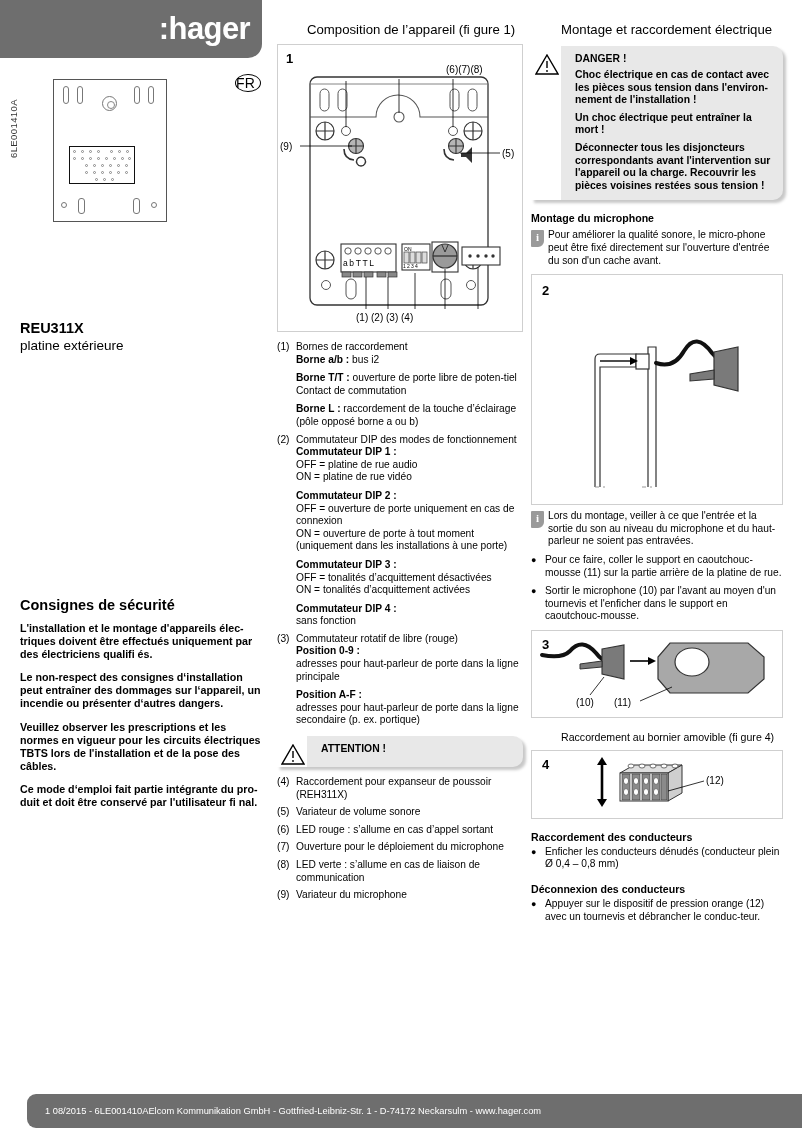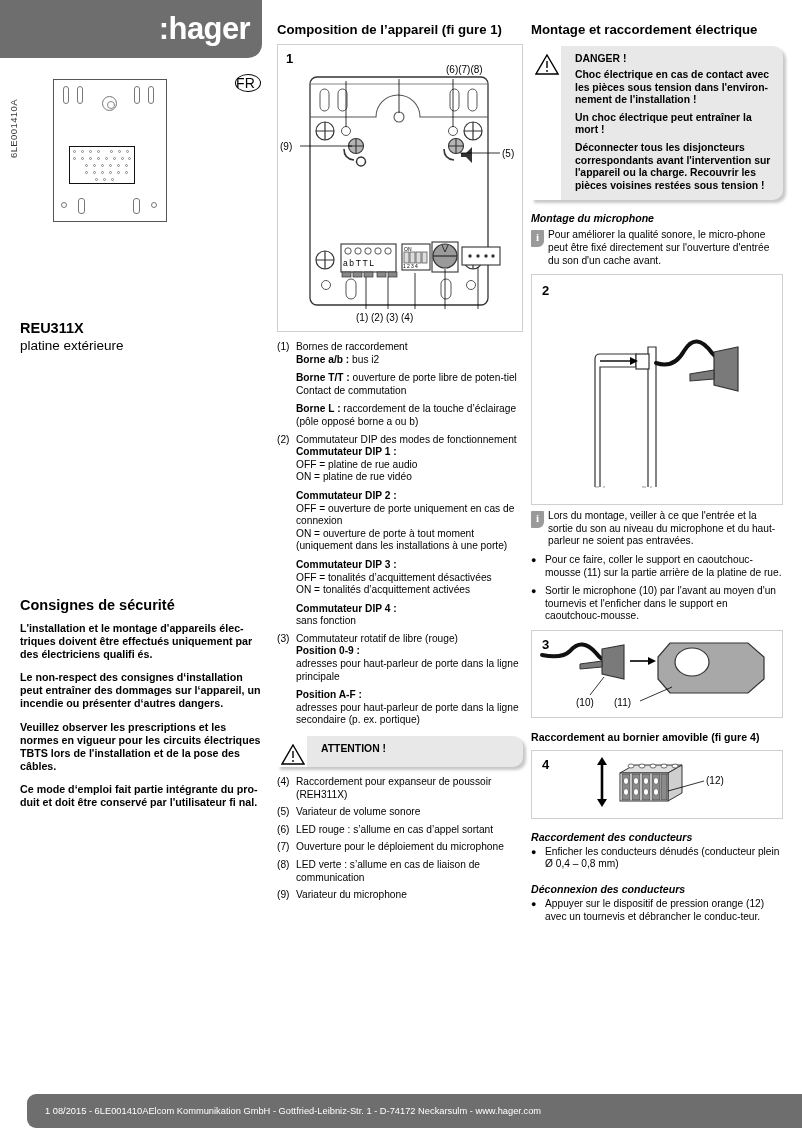--- a/index.html
+++ b/index.html
@@ -68,21 +68,21 @@
   
   .model-block { position:absolute; left:20px; top:320px; width:240px; }
   .model-name { font-size:14.5px; font-weight:bold; margin-bottom:1px; }
   .model-desc { font-size:13.5px; line-height:17px; }
 
   .safety { position:absolute; left:20px; top:597px; width:244px; }
   .safety h2 { font-size:14.5px; font-weight:bold; margin-bottom:9px; }
   .safety p { font-size:10.7px; font-weight:bold; line-height:13.1px; margin-bottom:10px; }
 
   
-  .col-h { font-size:13.2px; font-weight:bold; }
+  .col-h { font-size:13.2px; font-weight:normal;margin-left:30px; }
 
   
   .mid { position:absolute; left:277px; top:22px; width:246px; }
   .fig-box {
     position:relative; border:1px solid #cfcfcf; background:#fff;
     margin-top:7px;
   }
 
   
   .fig1 { width:244px; height:282px; }
@@ -121,21 +121,21 @@
   }
   .i-text { font-size:10.2px; line-height:12.6px; flex:1; }
 
   .bullets { margin-top:6px; }
   .bl { display:flex; font-size:10.2px; line-height:12.6px; margin-top:6px; }
   .bl .dot { flex:0 0 14px; font-size:9px; line-height:13px; }
   .bl .tx { flex:1; }
 
   
   .right { position:absolute; left:531px; top:22px; width:252px; }
-  .sub-h { font-size:10.6px; font-weight:bold; margin-top:12px; margin-bottom:3px;font-style:italic; }
+  .sub-h { font-size:10.6px; font-weight:bold; margin-top:12px; margin-bottom:3px; }
 
   .fig2 { width:250px; height:225px; }
   .fig3 { width:250px; height:82px; }
   .fig4 { width:250px; height:63px; }
 
   
   .footer {
     position:absolute; left:27px; top:1094px; width:1000px; height:34px;
     background:#6e6e6e; border-radius:9px 0 0 9px;
     color:#fff; font-size:9.3px; line-height:34px; padding-left:18px;

